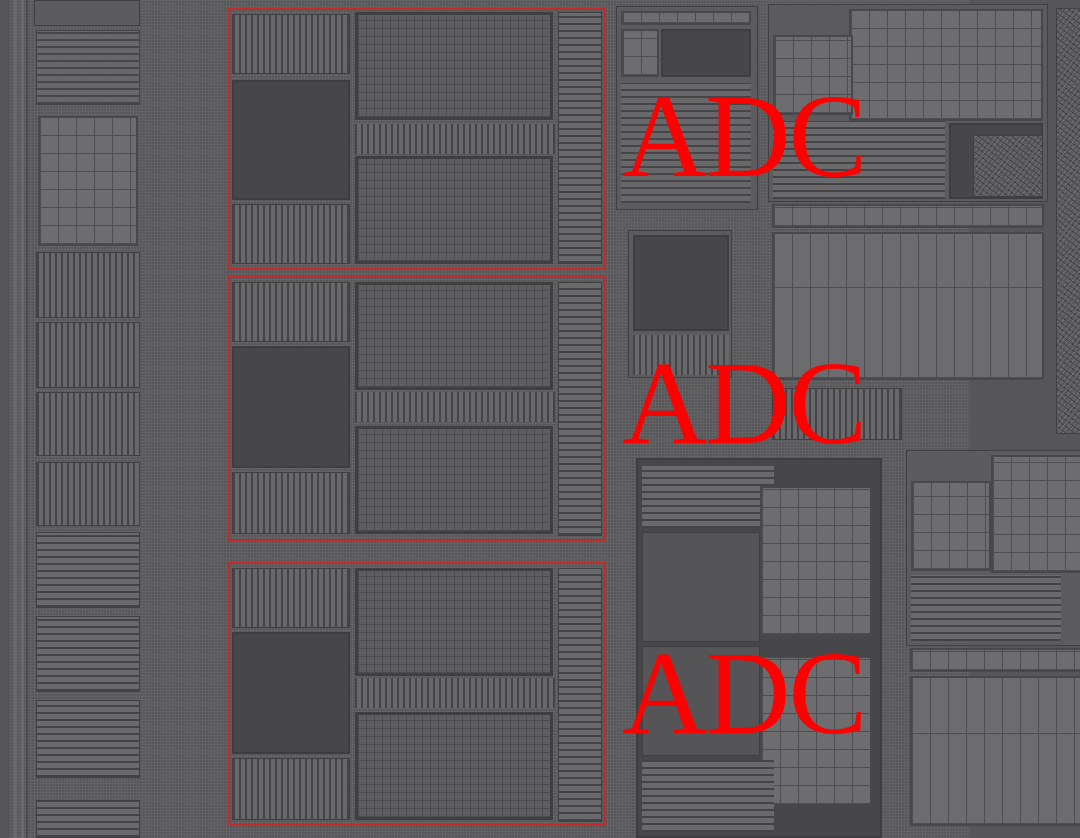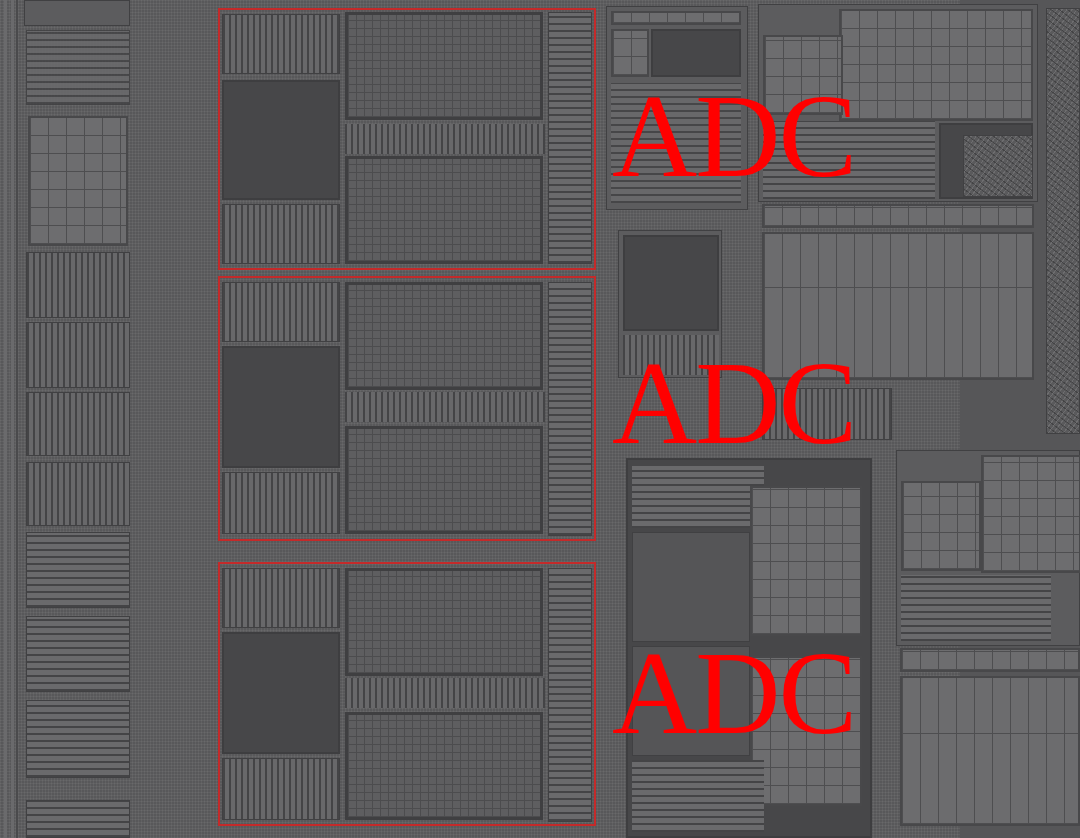--- a/index.html
+++ b/index.html
@@ -1,17 +1,17 @@
 <!DOCTYPE html>
 <html><head>
 <meta charset="utf-8">
 <style>
   html, body { margin:0; padding:0; }
   body { width:1080px; height:838px; overflow:hidden; background:#565658; position:relative; font-family:"Liberation Serif", serif; }
-  .die { position:absolute; left:0; top:0; width:960px; height:838px;
+  .die { position:absolute; left:10px; top:0; width:960px; height:838px;
     background-color:#58585a;
     background-image:
       repeating-linear-gradient(0deg, rgba(255,255,255,0.05) 0 1px, transparent 1px 3px),
       repeating-linear-gradient(90deg, rgba(255,255,255,0.05) 0 1px, transparent 1px 3px);
   }
   .blk { position:absolute; box-sizing:border-box; }
   .dark { background:#474749; border:2px solid #3e3e40; }
   .mid { background:#5c5c5e; border:1px solid #404042; }
   .light { background:#707072; border:1px solid #4a4a4c; }
   .grid-fine { background-color:#5e5e60;

